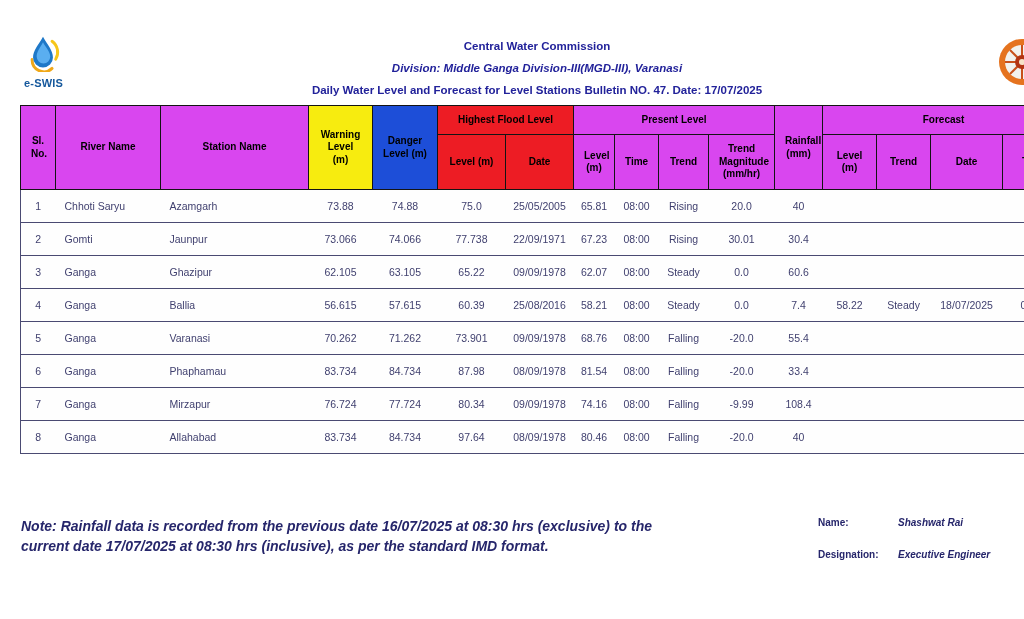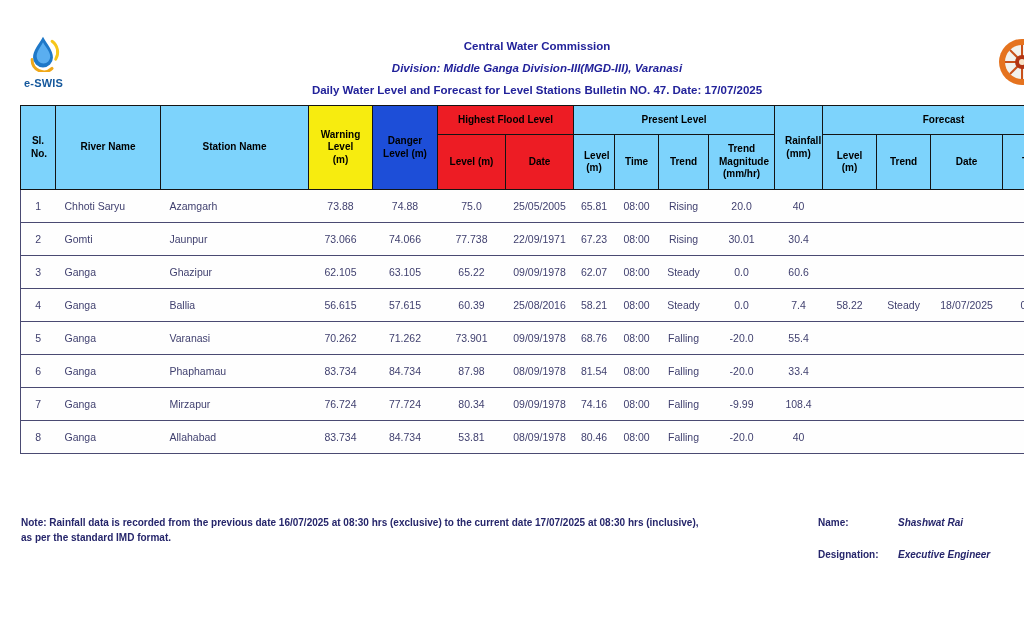--- a/index.html
+++ b/index.html
@@ -24,38 +24,38 @@
   .wl-table{
     position:absolute;left:20px;top:105px;width:1044px;
     border-collapse:collapse;table-layout:fixed;
   }
   .wl-table thead th{
     border:1px solid #141414;font-size:10px;font-weight:bold;color:#000;
     padding:1px 10px;vertical-align:middle;line-height:1.25;
   }
   .wl-table thead tr.tier1 th{height:26px;}
   .wl-table thead tr.tier2 th{height:52px;}
-  .bg-blue{background:#7dd3fc;}
+  .bg-blue{background:#d946ef;}
   .bg-yellow{background:#f7ec0f;margin-left:44px;}
   .bg-orange{background:#1d4ed8;}
   .bg-red{background:#ed1c24;}
 
   .wl-table tbody td{
     height:32px;border-bottom:1px solid #4a4a72;background:#fefefe;
     font-size:10.5px;color:#3f3f6e;text-align:center;vertical-align:middle;
     padding:0 2px;overflow:hidden;white-space:nowrap;
   }
   .wl-table tbody td:nth-child(2),
   .wl-table tbody td:nth-child(3){text-align:left;padding-left:9px;}
   .wl-table tbody td:first-child{border-left:1px solid #4a4a72;}
 
   
   .note{
     position:absolute;left:21px;top:516px;width:678px;
-    font-size:10px;font-weight:bold;color:#26266b;line-height:1.45;
+    font-size:14px;font-weight:bold;font-style:italic;color:#26266b;line-height:1.45;
   }
   .note p{margin:0;}
   .sign{
     position:absolute;left:818px;top:517px;
     display:grid;grid-template-columns:80px auto;row-gap:21px;
     font-size:10px;font-weight:bold;color:#26266b;
   }
   .sign .val{font-style:italic;}
 </style>
 </head>
@@ -266,21 +266,21 @@
           <td></td>
           <td></td>
           <td></td>
         </tr>
         <tr>
           <td>8</td>
           <td>Ganga</td>
           <td>Allahabad</td>
           <td>83.734</td>
           <td>84.734</td>
-          <td>53.81</td>
+          <td>97.64</td>
           <td>08/09/1978</td>
           <td>80.46</td>
           <td>08:00</td>
           <td>Falling</td>
           <td>-20.0</td>
           <td>40</td>
           <td></td>
           <td></td>
           <td></td>
           <td></td>

